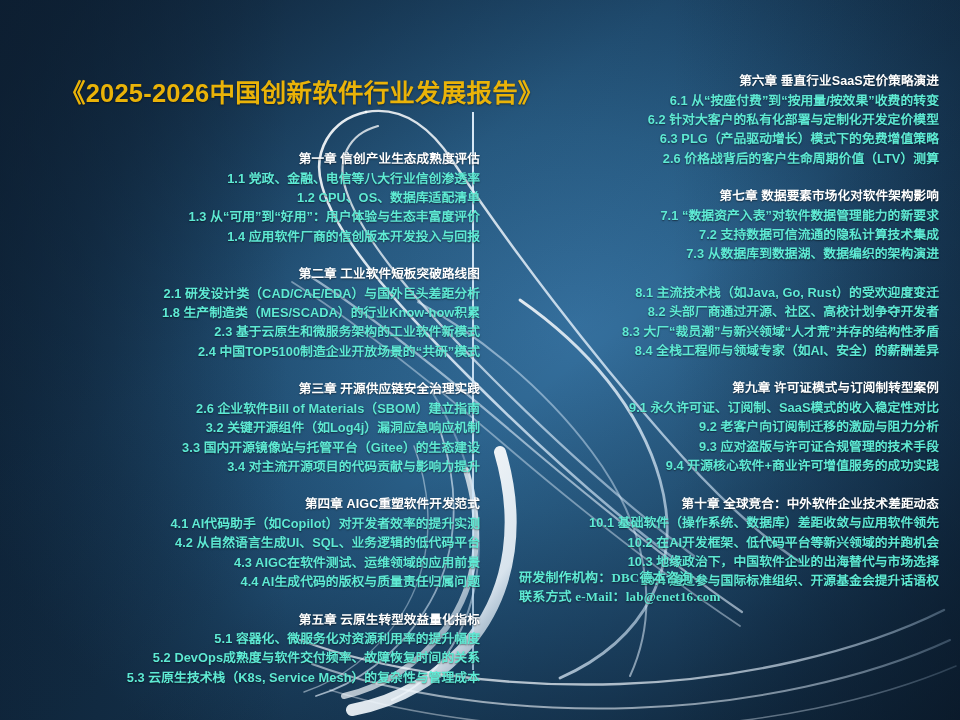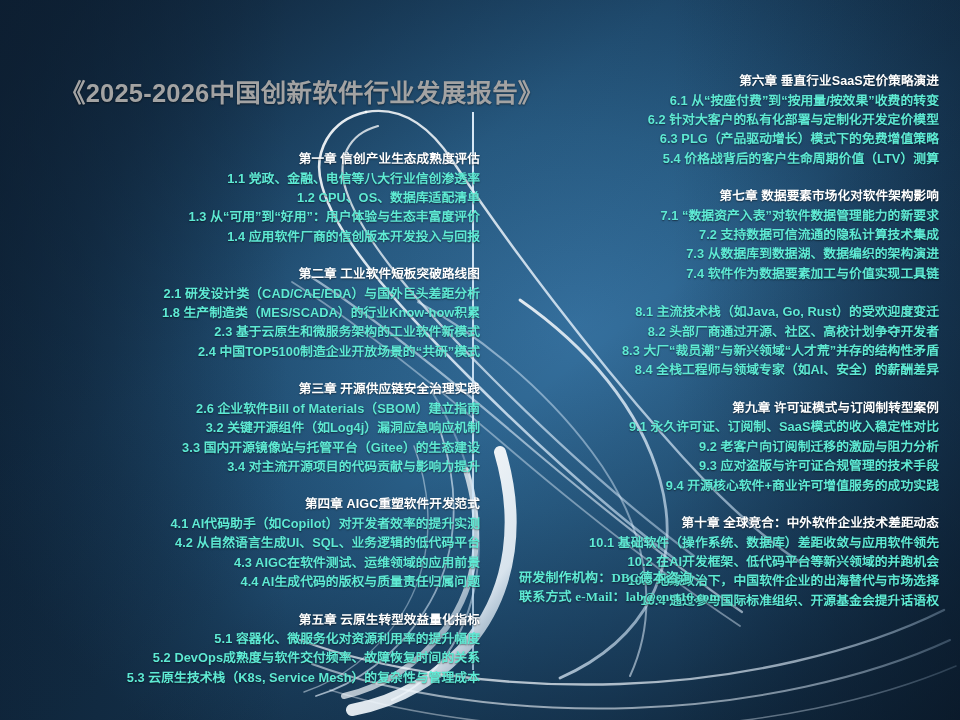--- a/index.html
+++ b/index.html
@@ -59,21 +59,21 @@
     z-index: 4;
     width: 960px;
     height: 720px;
   }
   #title {
     position: absolute;
     left: 60px;
     top: 72px;
     font-size: 25.5px;
     font-weight: bold;
-    color: #a3a3a3;
+    color: #eab308;
     letter-spacing: 0.2px;
     white-space: nowrap;
     text-shadow: 0 1px 2px rgba(0,0,0,0.45);
   }
   .column {
     position: absolute;
     width: 420px;
   }
   #col-left { left: 60px; top: 150px; }
   #col-right { left: 519px; top: 72px; }
@@ -208,28 +208,27 @@
           <div class="chapter-item">5.2 DevOps成熟度与软件交付频率、故障恢复时间的关系</div>
           <div class="chapter-item">5.3 云原生技术栈（K8s, Service Mesh）的复杂性与管理成本</div>
         </div>
       </div>
     <div class="column" id="col-right">
         <div class="chapter">
           <div class="chapter-title">第六章 垂直行业SaaS定价策略演进</div>
           <div class="chapter-item">6.1 从“按座付费”到“按用量/按效果”收费的转变</div>
           <div class="chapter-item">6.2 针对大客户的私有化部署与定制化开发定价模型</div>
           <div class="chapter-item">6.3 PLG（产品驱动增长）模式下的免费增值策略</div>
-          <div class="chapter-item">5.4 价格战背后的客户生命周期价值（LTV）测算</div>
+          <div class="chapter-item">2.6 价格战背后的客户生命周期价值（LTV）测算</div>
         </div>
         <div class="chapter">
           <div class="chapter-title">第七章 数据要素市场化对软件架构影响</div>
           <div class="chapter-item">7.1 “数据资产入表”对软件数据管理能力的新要求</div>
           <div class="chapter-item">7.2 支持数据可信流通的隐私计算技术集成</div>
           <div class="chapter-item">7.3 从数据库到数据湖、数据编织的架构演进</div>
-          <div class="chapter-item">7.4 软件作为数据要素加工与价值实现工具链</div>
         </div>
         <div class="chapter">
           <div class="chapter-item">8.1 主流技术栈（如Java, Go, Rust）的受欢迎度变迁</div>
           <div class="chapter-item">8.2 头部厂商通过开源、社区、高校计划争夺开发者</div>
           <div class="chapter-item">8.3 大厂“裁员潮”与新兴领域“人才荒”并存的结构性矛盾</div>
           <div class="chapter-item">8.4 全栈工程师与领域专家（如AI、安全）的薪酬差异</div>
         </div>
         <div class="chapter">
           <div class="chapter-title">第九章 许可证模式与订阅制转型案例</div>
           <div class="chapter-item">9.1 永久许可证、订阅制、SaaS模式的收入稳定性对比</div>

